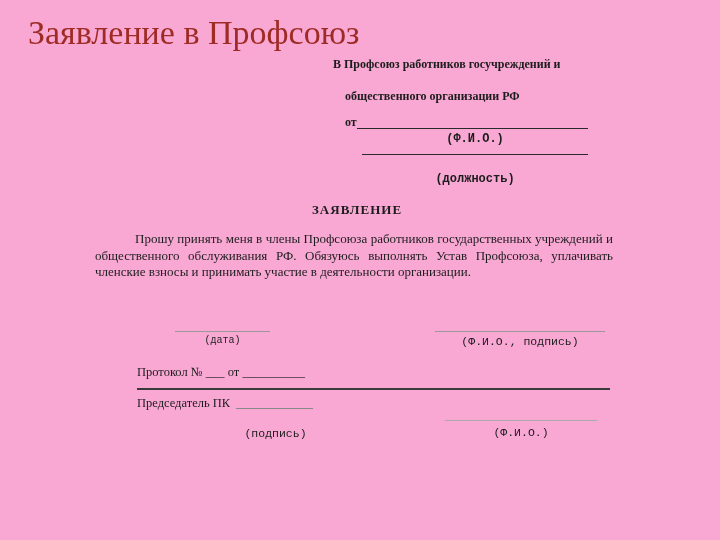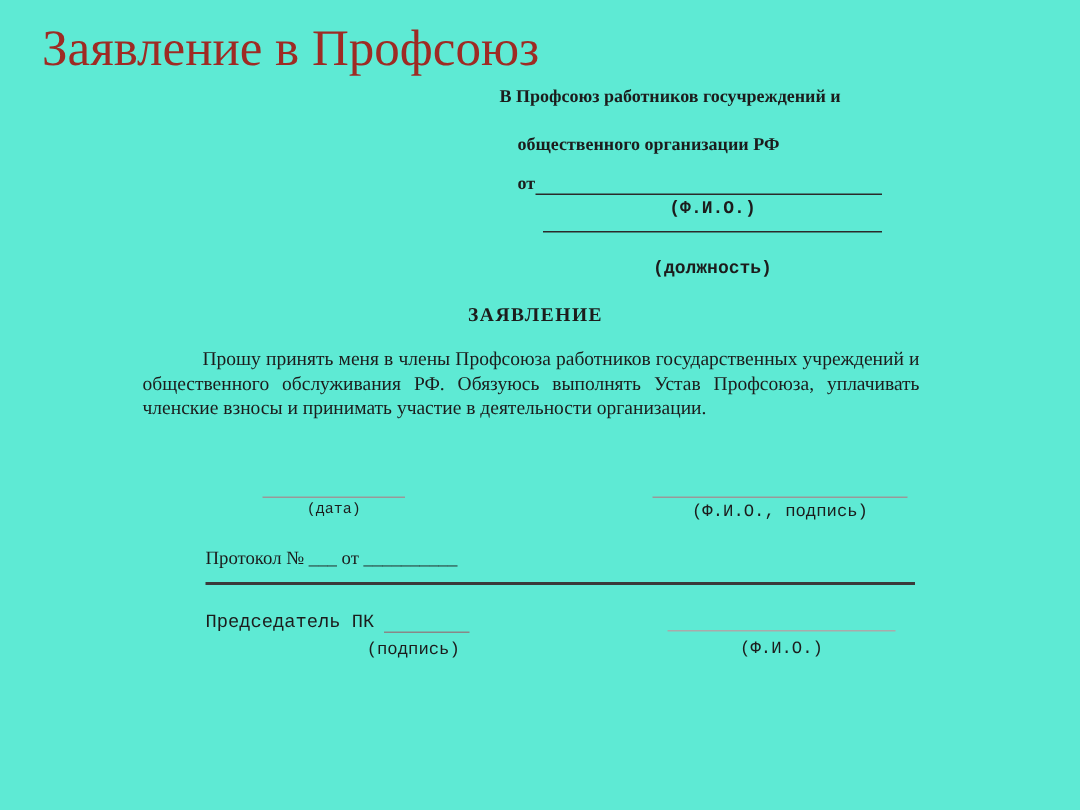--- a/index.html
+++ b/index.html
@@ -4,21 +4,21 @@
 <style>
   html, body {
     margin: 0;
     padding: 0;
     background: #ffffff;
   }
   #slide {
     position: relative;
     width: 720px;
     height: 540px;
-    background: #5eead4;
+    background: #f9a8d4;
     overflow: hidden;
     font-family: "Liberation Serif", "DejaVu Serif", serif;
   }
   .abs { position: absolute; }
 
   
   #slide-title {
     left: 28px;
     top: 14px;
     font-size: 34px;
@@ -35,21 +35,21 @@
   }
   .bold { font-weight: bold; }
   .center { text-align: center; font-family: Liberation Mono, monospace; }
 
   
   .hdr-line1 { left: 333px; top: 57px; }
   .hdr-line2 { left: 345px; top: 89px; }
 
   .from-row {
     left: 345px; top: 115px; width: 243px; height: 15px;
-    display: flex; align-items: center;
+    display: flex; align-items: flex-start;
   }
   .from-row .from-word { font-weight: bold; font-size: 12px; color:#1c1c1c; line-height: 15px; }
   .from-row .fill-line { flex: 1; border-bottom: 1.5px solid #2a2a2a; height: 13px; }
 
   .fio-top      { left: 362px; top: 132px; width: 226px; }
   .line-under-fio { left: 362px; top: 154px; width: 226px; height: 0; border-top: 1.5px solid #2a2a2a; }
   .dolzhnost    { left: 362px; top: 172px; width: 226px; }
 
   
   .statement-heading {
@@ -72,22 +72,22 @@
   .date-label    { left: 165px; top: 335px; width: 115px; font-size: 10px; }
   .fio-sign-line { left: 435px; top: 331px; width: 170px; height: 0; border-top: 1px solid #999; }
   .fio-sign-label{ left: 435px; top: 335px; width: 170px; font-size: 11.5px; }
 
   
   .protocol-line { left: 137px; top: 365px; font-size: 12.5px; }
   .big-rule      { left: 137px; top: 388px; width: 473px; height: 0; border-top: 2px solid #3a3a3a; }
 
   
   .chairman-row {
-    left: 137px; top: 408px; width: 176px; height: 15px;
-    display: flex; align-items: center; font-family: Liberation Mono, monospace;
+    left: 137px; top: 396px; width: 176px; height: 15px;
+    display: flex; align-items: flex-start;
   }
   .chairman-row .chair-word { font-size: 12.5px; color: #1c1c1c; line-height: 15px; white-space: nowrap; }
   .chairman-row .sign-line  { flex: 1; border-bottom: 1px solid #888; height: 12px; margin-left: 6px; }
 
   .podpis-label     { left: 238px; top: 427px; width: 75px;  font-size: 11.5px; }
   .bottom-fio-line  { left: 445px; top: 420px; width: 152px; height: 0; border-top: 1px solid #aaa; }
   .bottom-fio-label { left: 445px; top: 426px; width: 152px; font-size: 11.5px; }
 </style>
 </head>
 <body>

